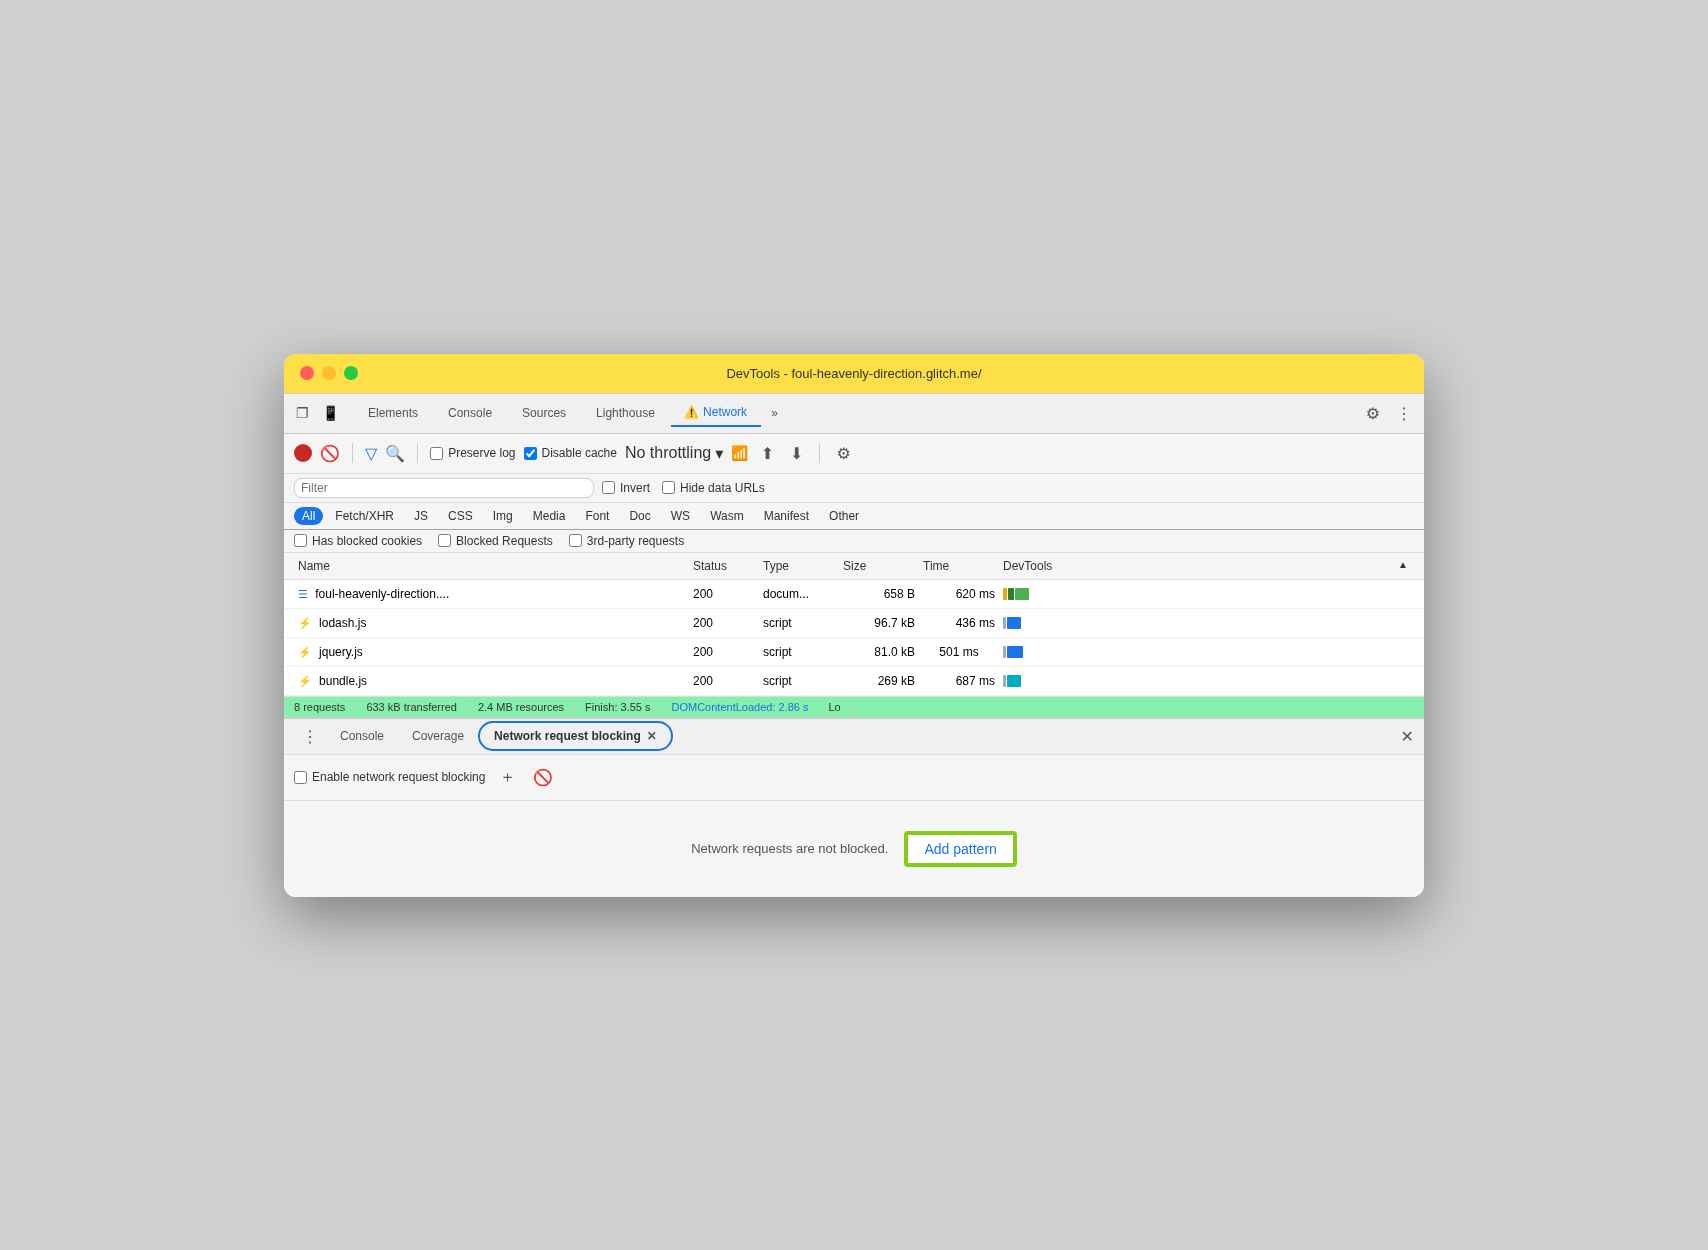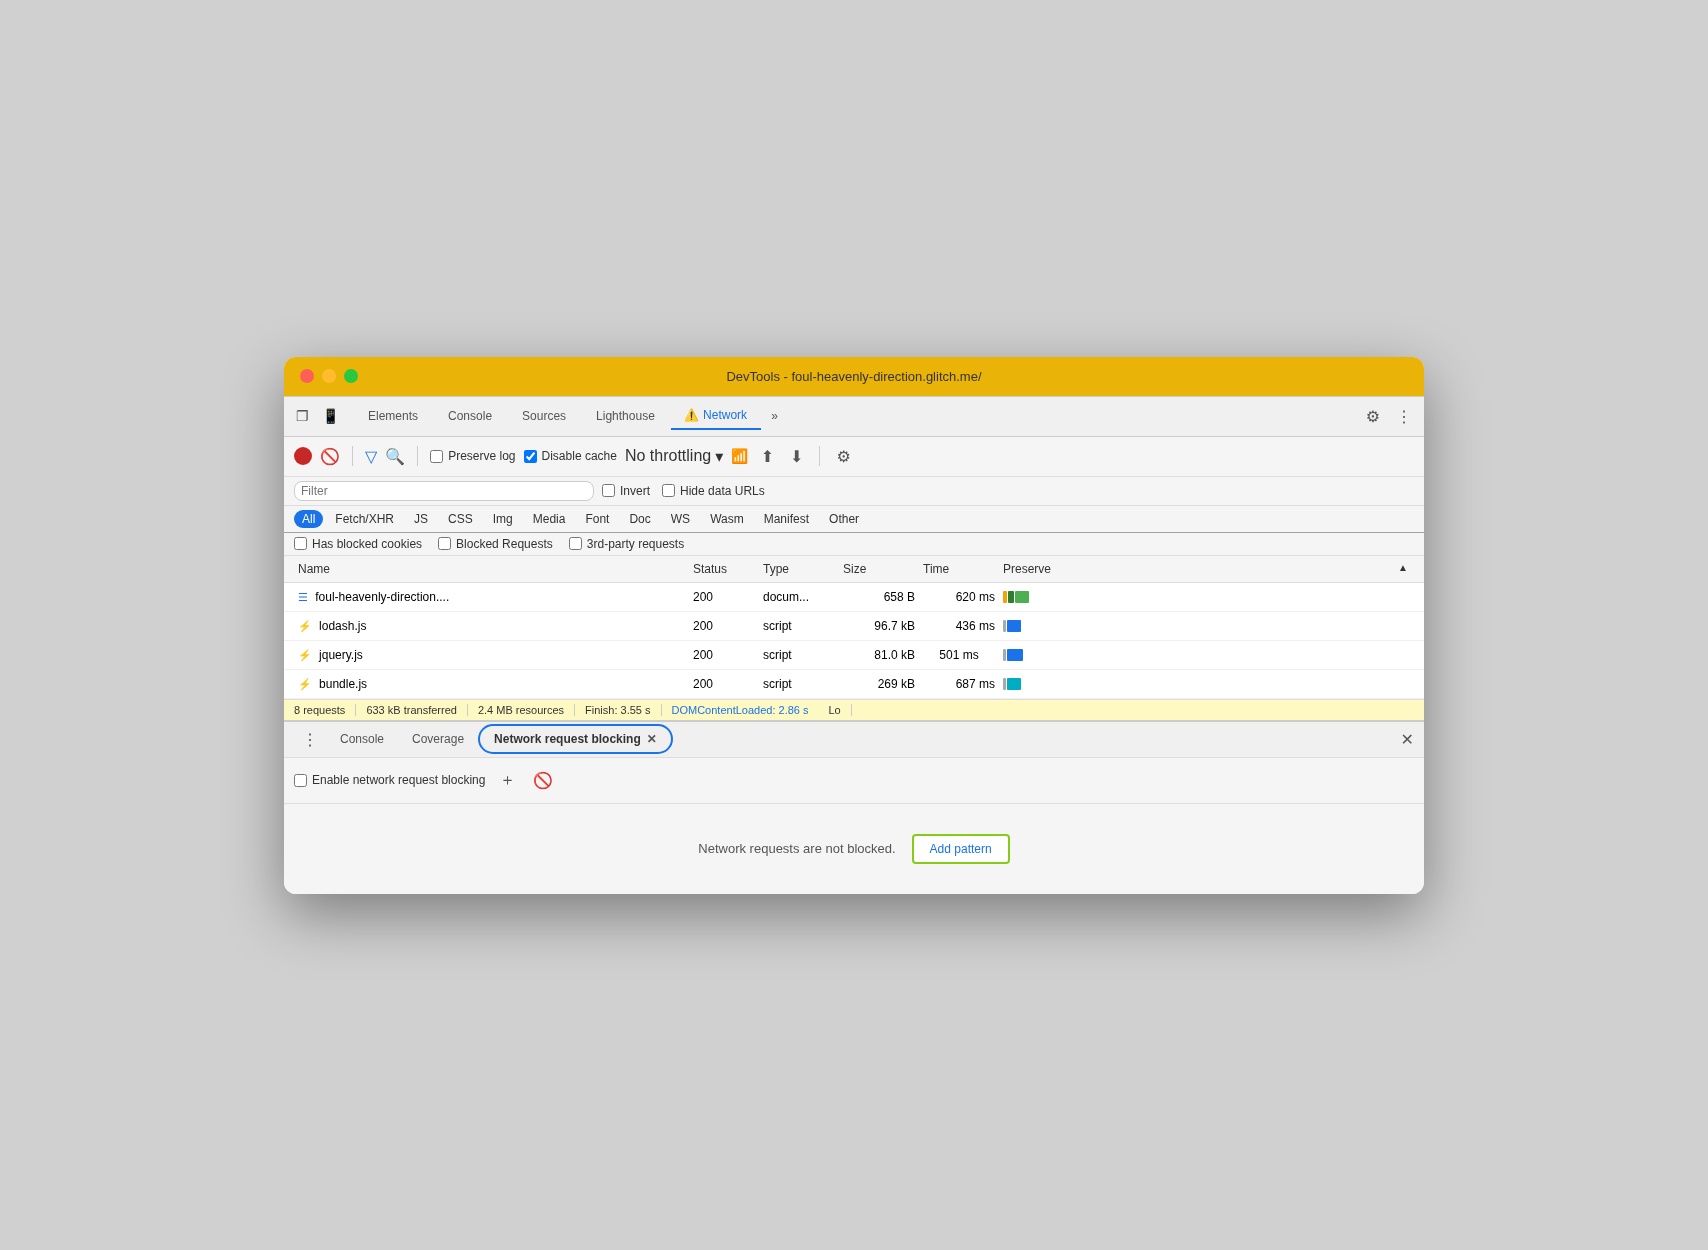--- a/index.html
+++ b/index.html
@@ -14,21 +14,21 @@
 
     .window {
       width: 1140px;
       background: #f5f5f5;
       border-radius: 12px;
       box-shadow: 0 20px 60px rgba(0,0,0,0.4);
       overflow: hidden;
     }
 
     .title-bar {
-      background: #eab308;
+      background: #fde047;
       display: flex;
       align-items: center;
       justify-content: center;
       padding: 12px 16px;
       position: relative;
       border-bottom: 1px solid #ccc;
     }
 
     .window-controls {
       position: absolute;
@@ -328,21 +328,21 @@
       gap: 1px;
     }
 
     .wf-bar {
       height: 12px;
       border-radius: 1px;
     }
 
     
     .status-bar {
-      background: #fef9c3;
+      background: #86efac;
       display: flex;
       align-items: center;
       padding: 4px 10px;
       font-size: 11px;
       color: #333;
       border-top: 1px solid #ddd;
       gap: 0;
     }
 
     .status-item {
@@ -428,24 +428,24 @@
       justify-content: center;
       gap: 16px;
       padding: 30px;
       font-size: 13px;
       color: #555;
     }
 
     .add-pattern-btn {
       padding: 6px 16px;
       background: white;
-      border: 2px solid #84cc16;
+      border: 4px solid #84cc16;
       color: #1a73e8;
       border-radius: 4px;
-      font-size: 12px;
+      font-size: 14px;
       cursor: pointer;
     }
 
     .sort-arrow {
       font-size: 10px;
       color: #333;
     }
   </style>
 </head>
 <body>
@@ -554,21 +554,21 @@
   </div>
 
   <div class="network-table">
 
     <div class="table-header">
       <div class="table-header-cell">Name</div>
       <div class="table-header-cell">Status</div>
       <div class="table-header-cell">Type</div>
       <div class="table-header-cell">Size</div>
       <div class="table-header-cell">Time</div>
-      <div class="table-header-cell">Preserve</div>
+      <div class="table-header-cell">DevTools</div>
       <div class="table-header-cell sort-arrow">▲</div>
     </div>
 
     <div class="table-row">
       <div class="table-cell">
         <span class="file-icon doc">☰</span>
         <span>foul-heavenly-direction....</span>
       </div>
       <div class="table-cell">200</div>
       <div class="table-cell">docum...</div>

